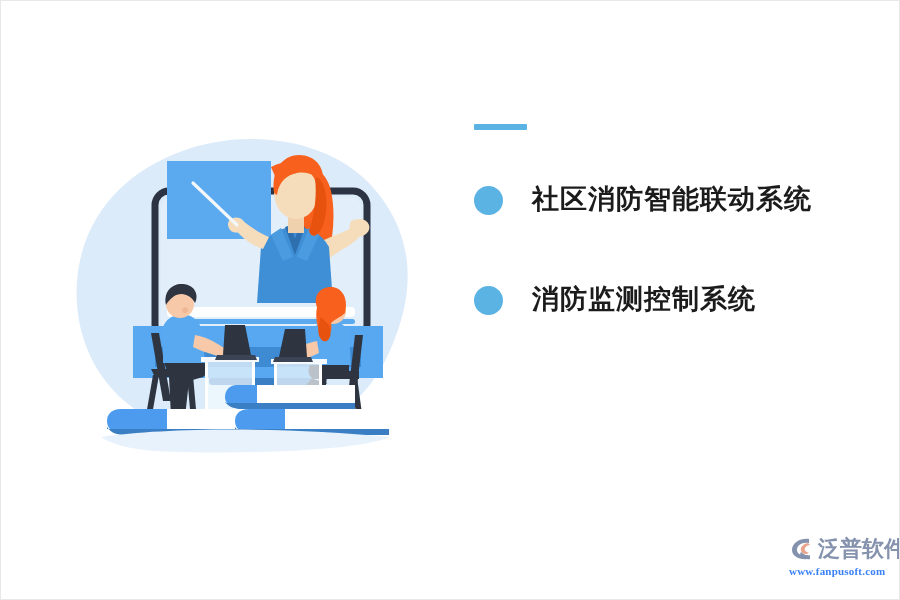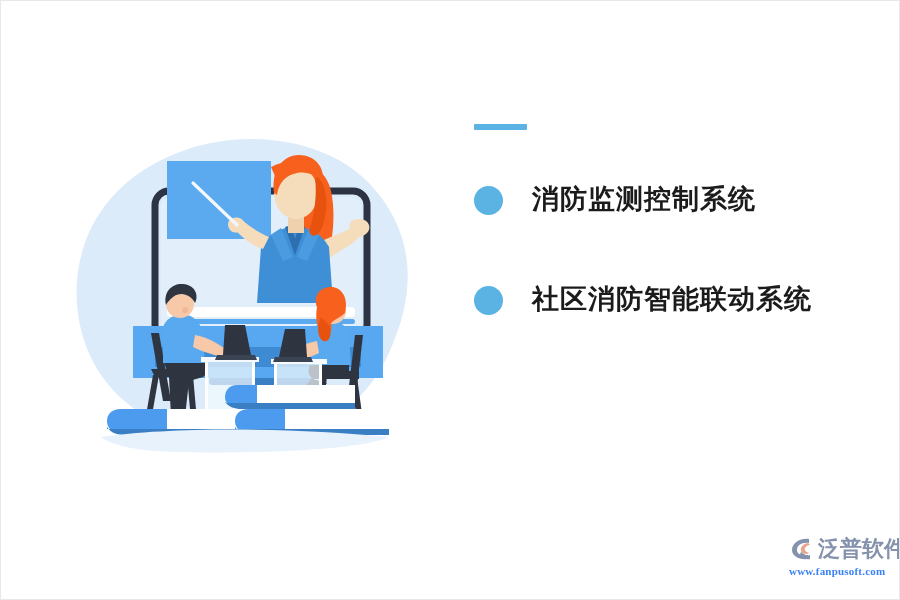--- a/index.html
+++ b/index.html
@@ -246,26 +246,26 @@
       <path d="M42 316 C 110 306, 230 306, 330 316 C 300 330, 180 334, 96 330 C 68 328, 50 322, 42 316 Z" fill="#E7F2FC"></path>
     </svg>
   </div>
 
   <div id="accent-bar"></div>
 
   <div id="feature-list">
 
     <div class="feature-row">
       <span class="bullet-dot"></span>
-      <span class="feature-label">消防监测控制系统</span>
+      <span class="feature-label">社区消防智能联动系统</span>
     </div>
 
     <div class="feature-row">
       <span class="bullet-dot"></span>
-      <span class="feature-label">社区消防智能联动系统</span>
+      <span class="feature-label">消防监测控制系统</span>
     </div>
 
 
   </div>
 
   <div id="watermark">
     <div id="wm-top">
       <span id="wm-logo-mark">
         <svg viewBox="0 0 26 26" xmlns="http://www.w3.org/2000/svg">
           <path d="M20 3 C 11 2, 3 7, 3 14 C 3 20, 10 24, 19 23 L 19 19

